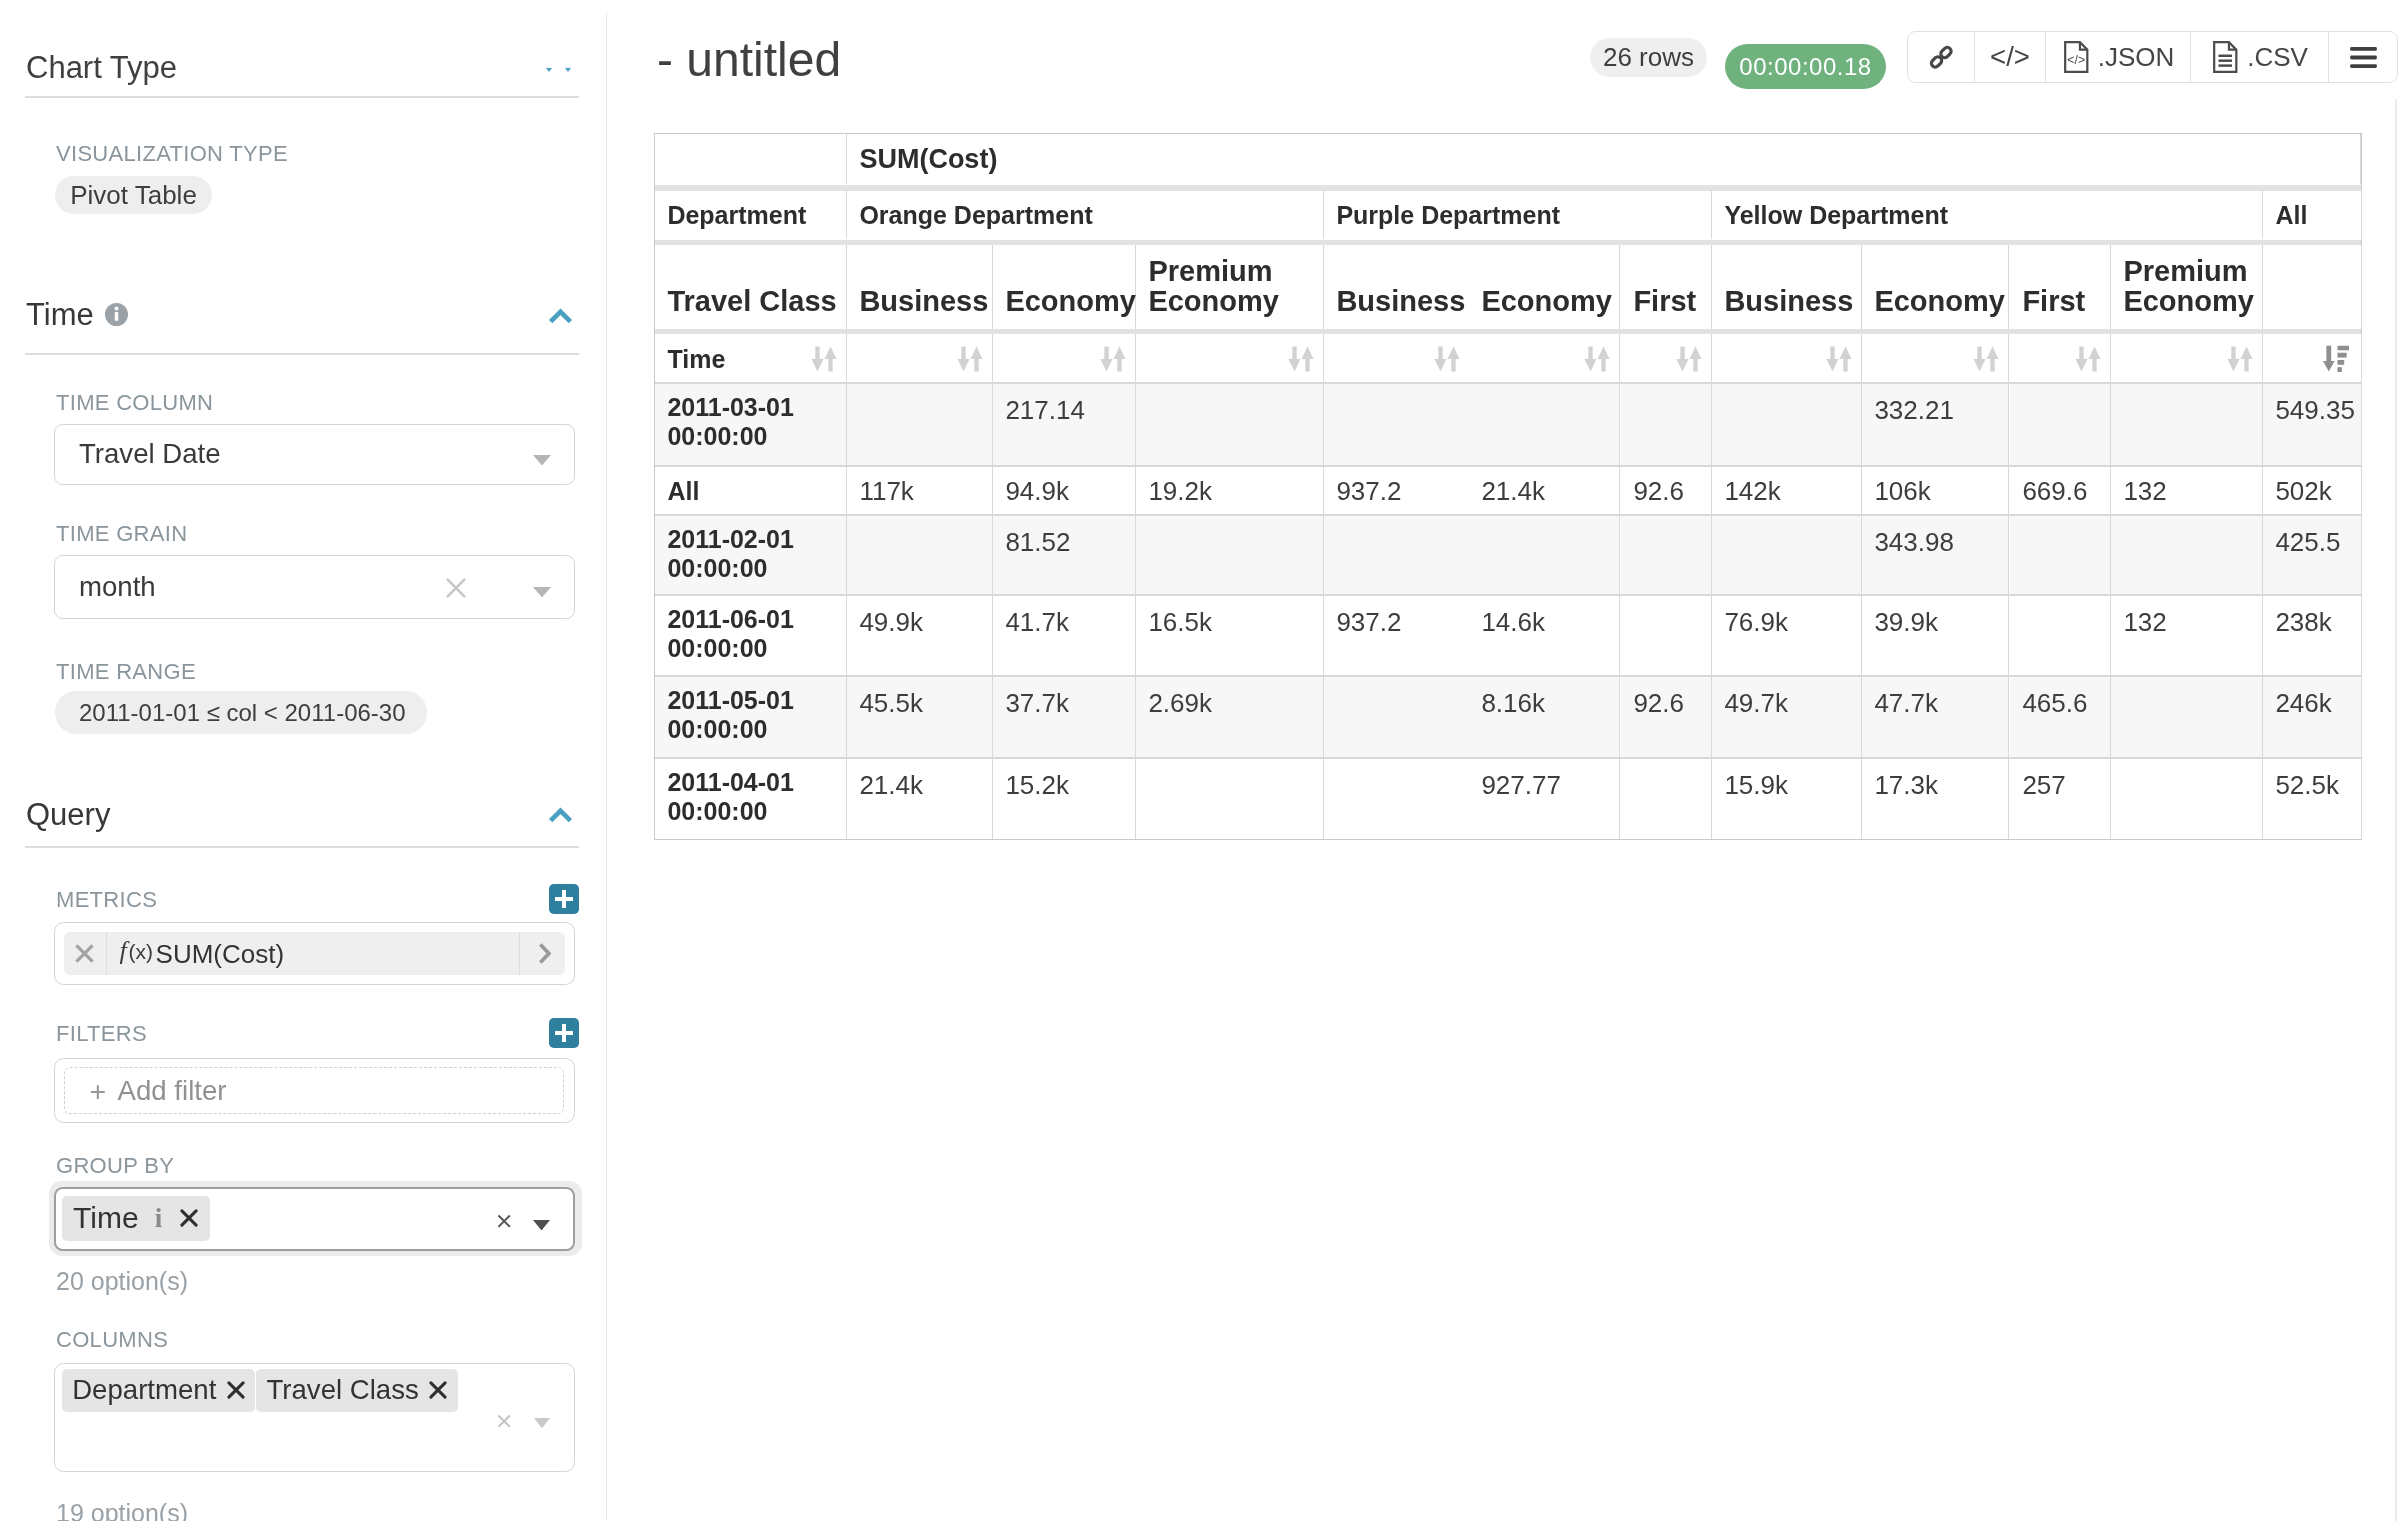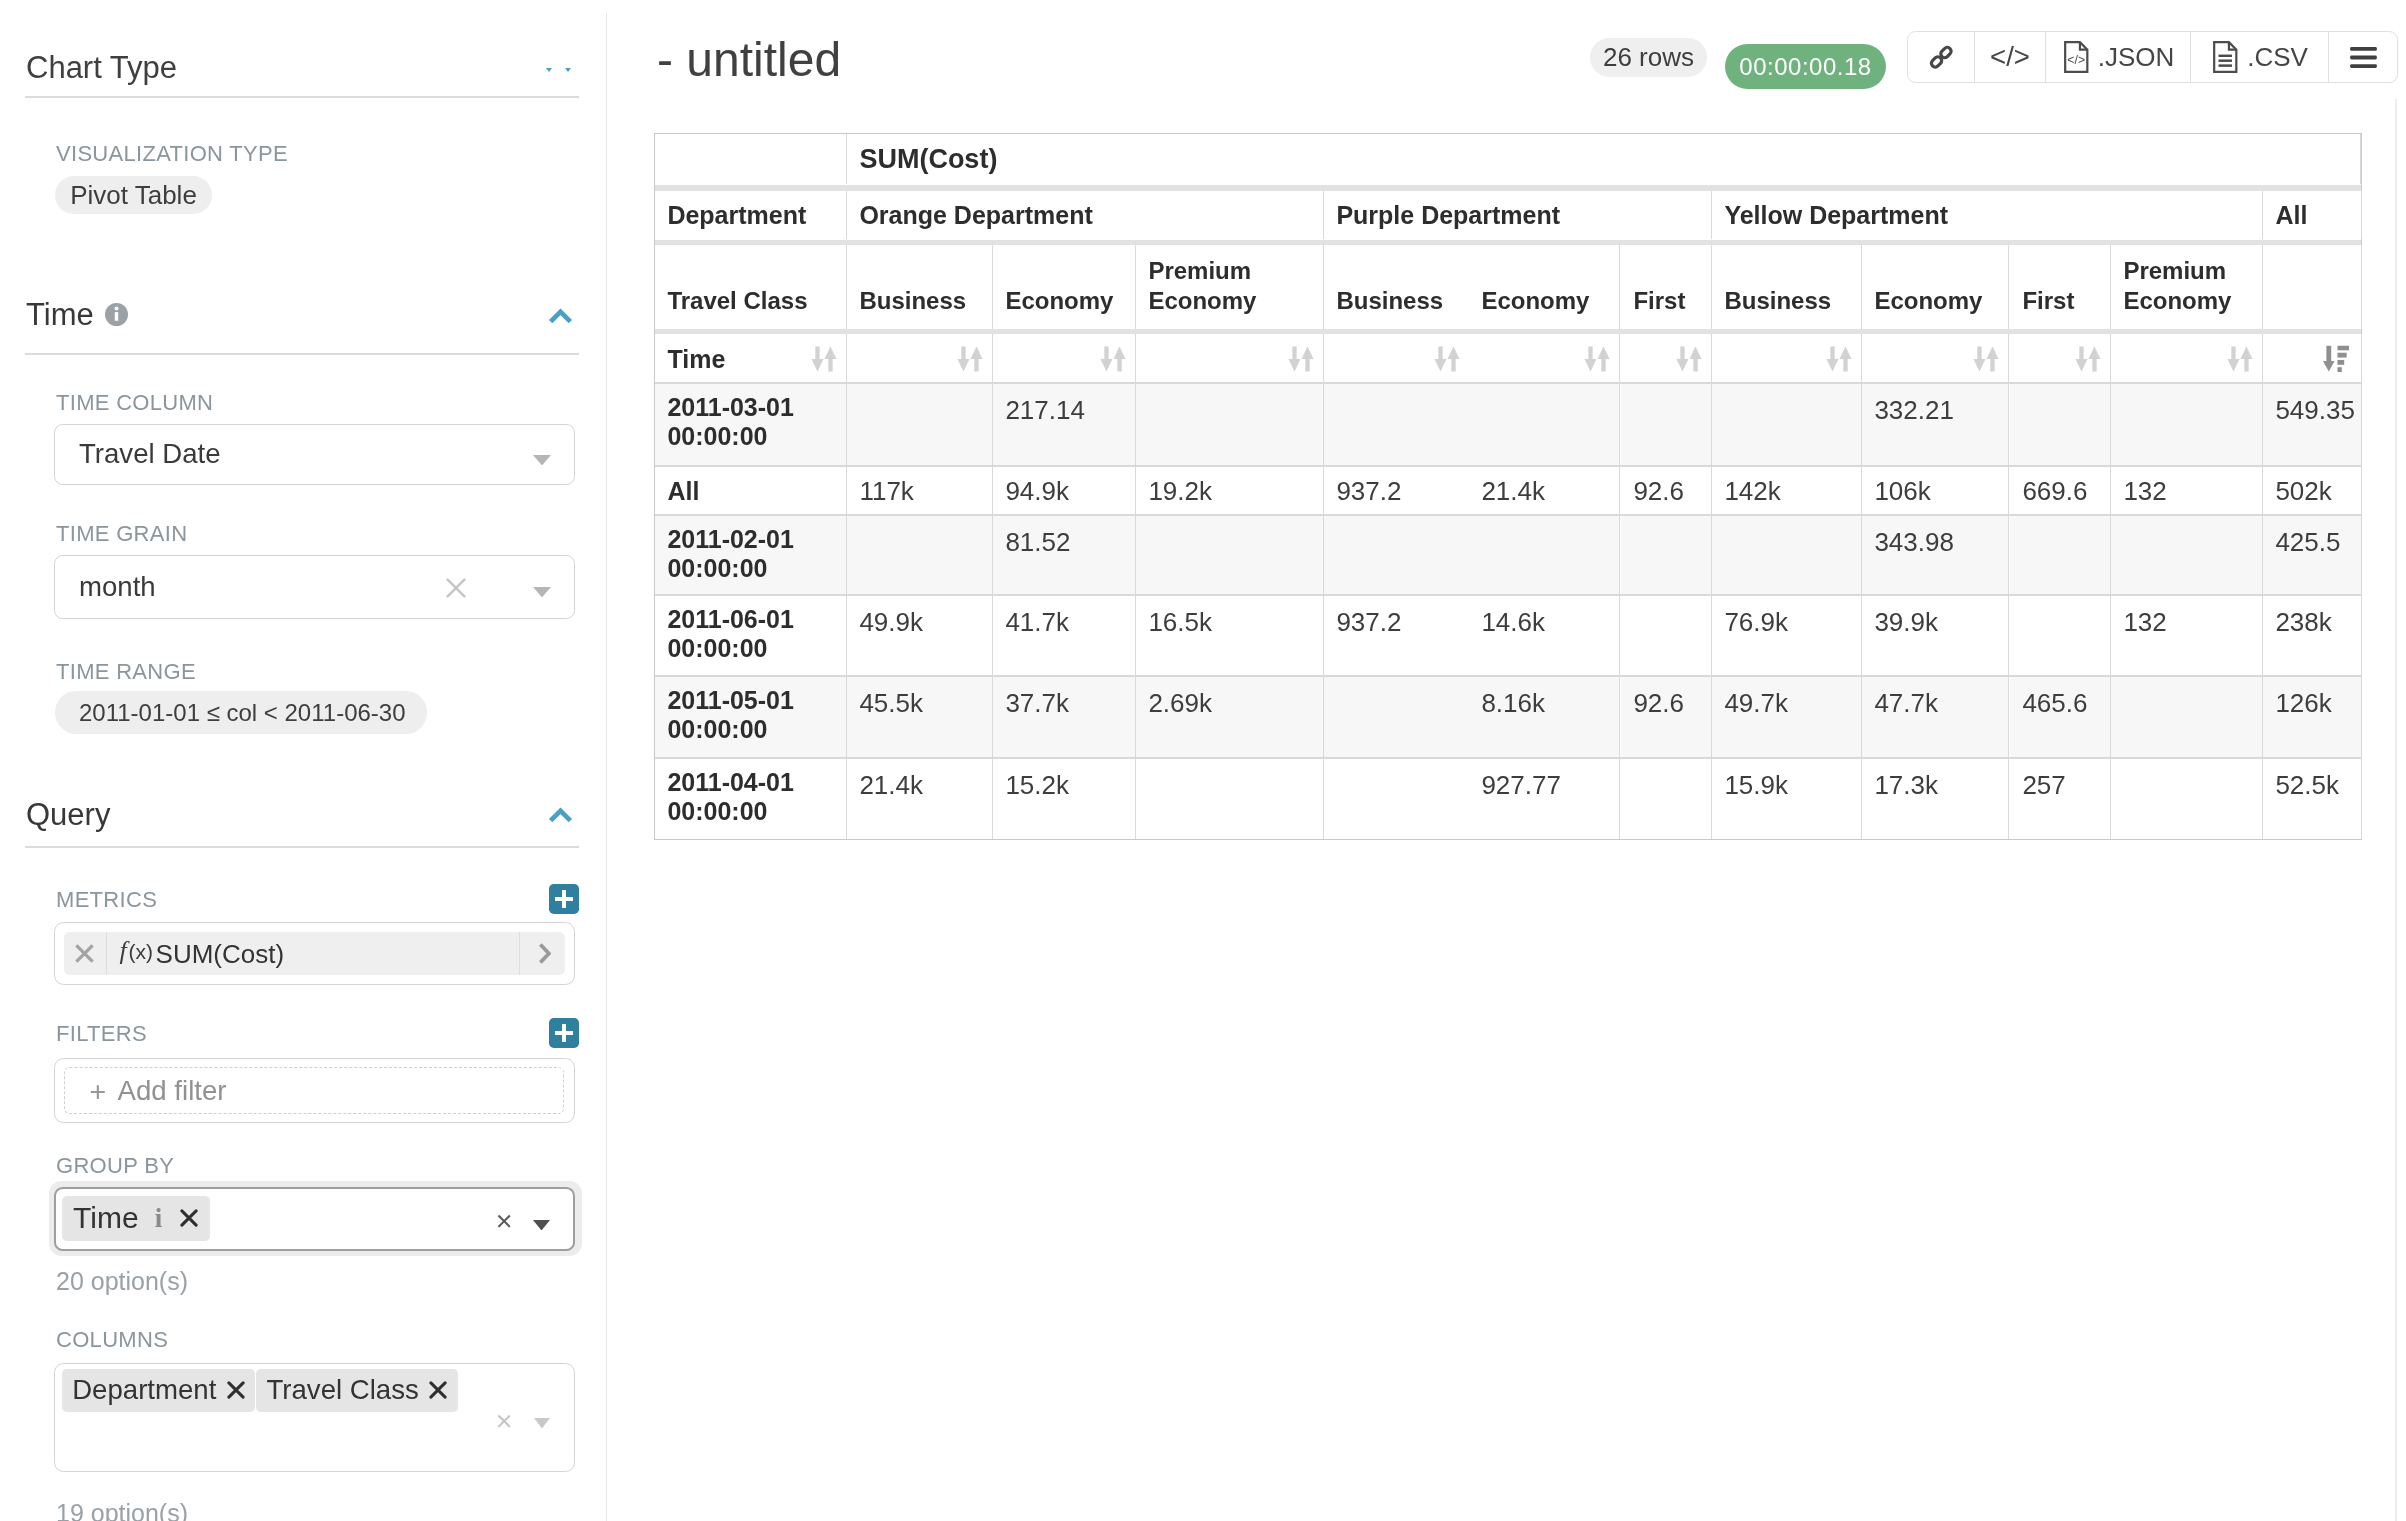--- a/index.html
+++ b/index.html
@@ -32,21 +32,21 @@
 #grp .seg:first-child { border-left:none; }
 
 #tbl { position:absolute; left:654px; top:133px; width:1708px; height:707px;
   border:1px solid #c9c9c9; }
 .cell { position:absolute; background:#fff; border-right:1.9px solid #d9d9d9; }
 .cell.st { background:#f7f7f7; }
 .band { position:absolute; background:#e2e2e2; z-index:2; }
 .thin { position:absolute; background:#d9d9d9; z-index:2; }
 .hd { font-weight:700; color:#2d2d2d; }
 .ct { position:absolute; left:12.4px; top:50%; transform:translateY(-50%); font-size:25px; white-space:nowrap; }
-.cb { position:absolute; left:12.4px; bottom:13.3px; font-size:24px; line-height:30px; white-space:nowrap; }
+.cb { position:absolute; left:12.4px; bottom:13.3px; font-size:29px; line-height:30px; white-space:nowrap; }
 .si { position:absolute; right:8.6px; top:50%; transform:translateY(-50%); height:27px; }
 .si2 { height:27px; right:11.4px; }
 .dl { position:absolute; left:12.4px; top:9.5px; font-size:25px; line-height:29.5px; font-weight:700; color:#2d2d2d; }
 .dl.one { top:50%; transform:translateY(-50%); line-height:25px; }
 .dv { position:absolute; left:12.4px; top:12.4px; font-size:26px; color:#3d3d3d; }
 .dv.one { top:50%; transform:translateY(-50%); }
 </style></head>
 <body>
 <div id="side">
   <div class="abs" style="left:26px; top:50px; font-size:31px; color:#3f3f3f; z-index:1;">Chart Type</div>
@@ -572,21 +572,21 @@
 <div class="cell st" style="left:1862px;top:676px;width:147px;height:82px;">
         <span class="dv">47.7k</span>
       </div>
 <div class="cell st" style="left:2010px;top:676px;width:101px;height:82px;">
         <span class="dv">465.6</span>
       </div>
 <div class="cell st" style="left:2111px;top:676px;width:152px;height:82px;">
         <span class="dv"></span>
       </div>
 <div class="cell st" style="left:2263px;top:676px;width:99px;height:82px;">
-        <span class="dv">126k</span>
+        <span class="dv">246k</span>
       </div>
 <div class="thin" style="left:655px;top:757px;width:1706px;height:1.9px;"></div>
 <div class="cell " style="left:655px;top:758px;width:192px;height:81px;">
         <span class="dl">2011-04-01<br>00:00:00</span>
       </div>
 <div class="cell " style="left:847px;top:758px;width:146px;height:81px;">
         <span class="dv">21.4k</span>
       </div>
 <div class="cell " style="left:993px;top:758px;width:143px;height:81px;">
         <span class="dv">15.2k</span>

